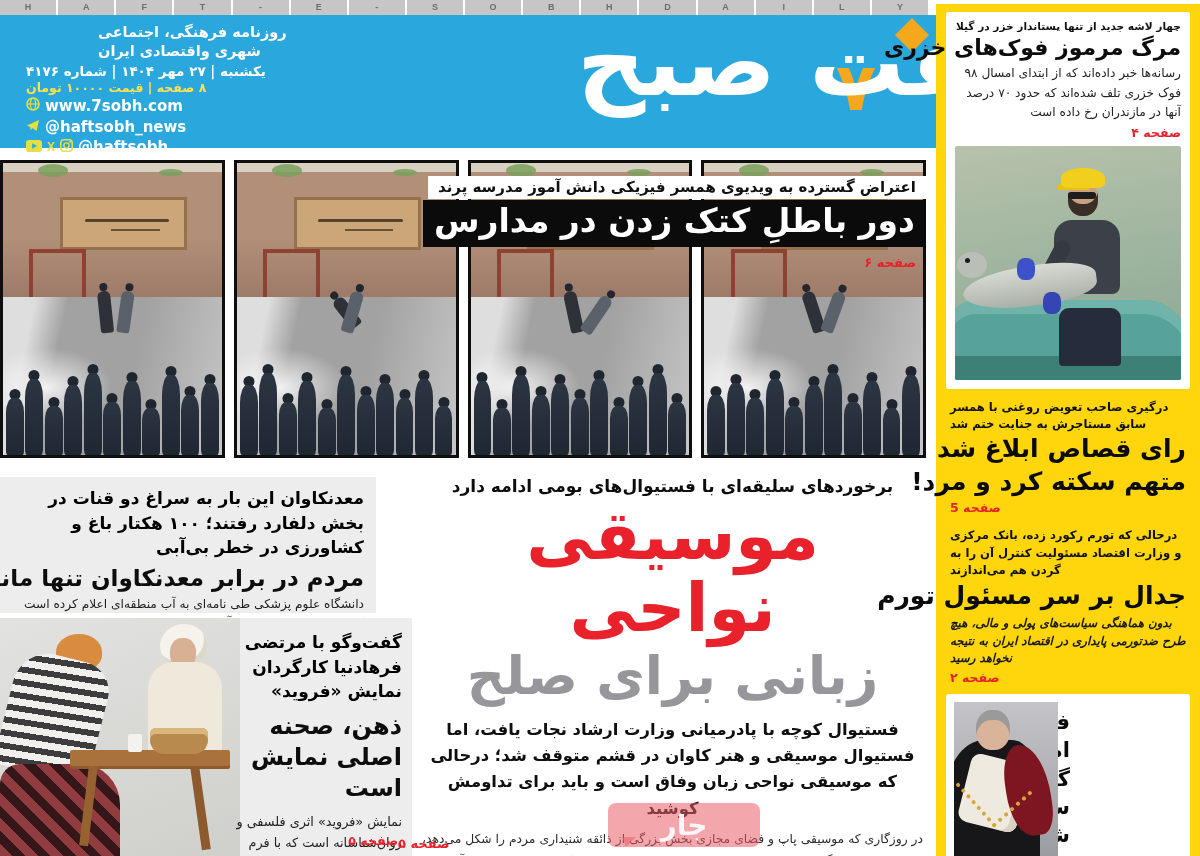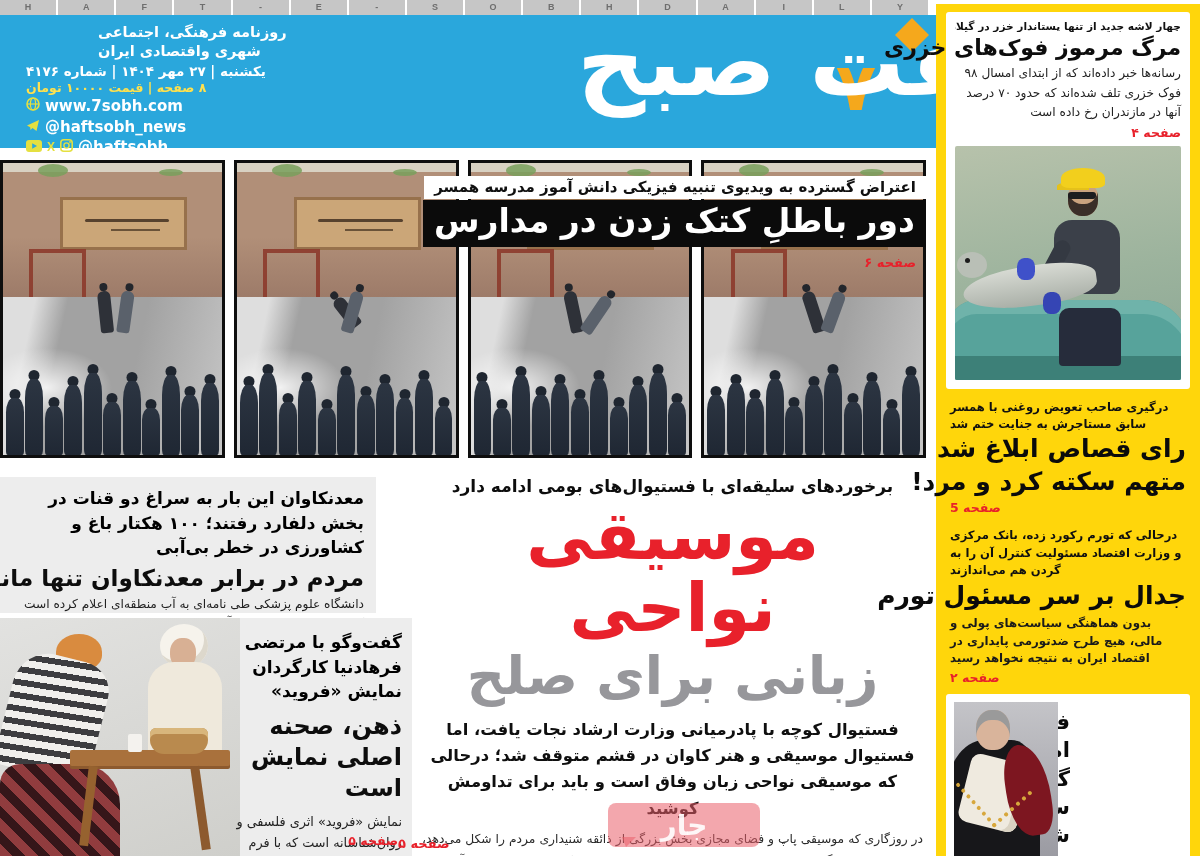--- a/index.html
+++ b/index.html
@@ -172,21 +172,21 @@
         border-radius:50%;}
   .sp-eye{position:absolute;left:10px;top:112px;width:5px;height:5px;background:#1c1c1c;
         border-radius:50%;}
   .sp-glove1{position:absolute;left:62px;top:112px;width:18px;height:22px;background:#3f51c9;
         border-radius:40%;}
   .sp-glove2{position:absolute;left:88px;top:146px;width:18px;height:22px;background:#3545b4;
         border-radius:40%;}
   .y-article{padding:10px 4px 2px;text-align:left;}
   .y-kicker{font-size:11.6px;font-weight:bold;color:#101010;line-height:1.5;}
   .y-headline{font-size:25px;font-weight:bold;color:#0b0b0b;line-height:1.3;white-space:nowrap;}
-  .y-sub{font-size:11.8px;font-weight:bold;color:#1a1a1a;line-height:1.5;margin-top:3px;}
+  .y-sub{font-size:11.8px;font-weight:bold;color:#1a1a1a;line-height:1.5;margin-top:3px;font-style:italic;}
   .prince-card{margin-top:7px;height:204px;position:relative;padding:8px;}
   .prince-photo{position:absolute;left:8px;top:8px;bottom:8px;width:104px;overflow:hidden;
         background:linear-gradient(#c4c4c8,#92929a);}
   .pp-robe{position:absolute;left:-10px;bottom:0;width:96px;height:150px;background:#17171a;
         border-radius:42% 30% 0 0;}
   .pp-sash{position:absolute;left:10px;top:56px;width:60px;height:70px;background:#efeadf;
         border-radius:10px;transform:rotate(14deg);box-shadow:inset -8px 0 0 #d9d2c2;}
   .pp-drape{position:absolute;left:52px;top:42px;width:44px;height:92px;background:#7d1620;
         border-radius:40% 60% 30% 50%;transform:rotate(-8deg);}
   .pp-chain{position:absolute;left:14px;top:58px;width:52px;height:58px;
@@ -343,21 +343,21 @@
           <span class="student" style="height: 88%;"></span>
           <span class="student" style="height: 60%;"></span>
           <span class="student" style="height: 82%;"></span>
           <span class="student" style="height: 94%;"></span>
           <span class="student" style="height: 64%;"></span>
           <span class="student" style="height: 86%;"></span>
           <span class="student" style="height: 58%;"></span>
           <span class="student" style="height: 92%;"></span>
         </div>
     </div>
-    <div class="vid-kicker">اعتراض گسترده به ویدیوی تنبیه فیزیکی دانش آموز مدرسه همسر</div>
+    <div class="vid-kicker">اعتراض گسترده به ویدیوی همسر فیزیکی دانش آموز مدرسه پرند</div>
     <div class="vid-headline">دور باطلِ کتک زدن در مدارس</div>
     <div class="vid-page">صفحه ۶</div>
   </div>
 
   <div class="box1">
     <div class="b-kicker">معدنکاوان این بار به سراغ دو قنات در بخش دلفارد رفتند؛ ۱۰۰ هکتار باغ و کشاورزی در خطر بی‌آبی</div>
     <div class="b1-headline">مردم در برابر معدنکاوان تنها مانده‌اند</div>
     <div class="b-body">دانشگاه علوم پزشکی طی نامه‌ای به آب منطقه‌ای اعلام کرده است که برداشت معدن در زون آبی شهر جیرفت، می‌تواند بر سلامت منابع آب تاثیر منفی داشته باشد</div>
     <div class="page-label">صفحه ۴</div>
   </div>

